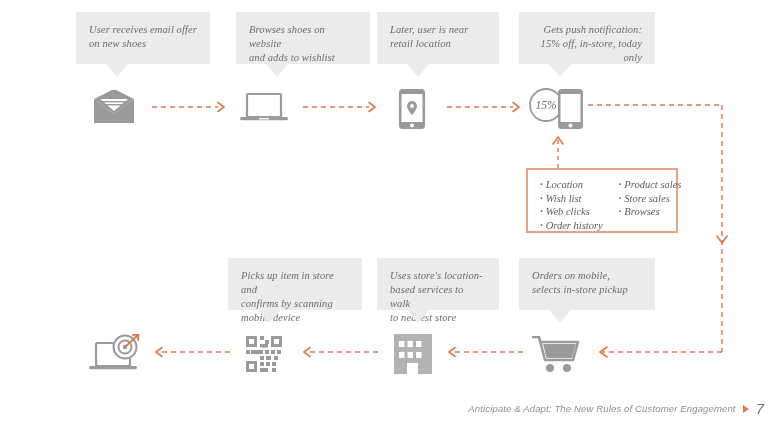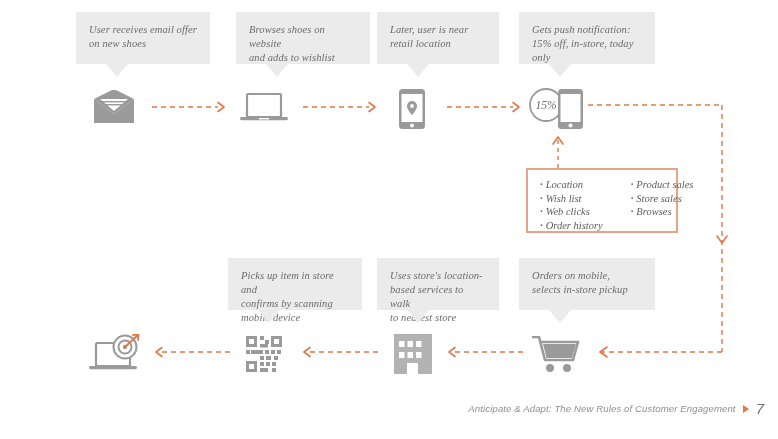--- a/index.html
+++ b/index.html
@@ -61,21 +61,21 @@
   .conn svg { display: block; overflow: visible; }
 
   
   .databox {
     position: absolute;
     border: 2px solid #e8a486;
     background: #ffffff;
     box-sizing: border-box;
     padding: 8px 10px 8px 12px;
     display: flex;
-    gap: 28px;
+    gap: 16px;
   }
   .databox ul {
     list-style: none;
     margin: 0;
     padding: 0;
   }
   .databox li {
     font-family: "Liberation Serif", "DejaVu Serif", serif;
     font-size: 10.5px;
     line-height: 13.5px;
@@ -154,21 +154,21 @@
 and adds to wishlist</div>
     <div class="tail"></div>
   </div>
 
   <div class="bubble" style="left:377px; top:12px; width:122px; height:52px;">
     <div class="btext">Later, user is near
 retail location</div>
     <div class="tail"></div>
   </div>
 
-  <div class="bubble" style="left:519px; top:12px; width:136px; height:52px;">
+  <div class="bubble" style="left:519px; top:12px; width:136px; height:52px;text-align:right;">
     <div class="btext">Gets push notification:
 15% off, in-store, today only</div>
     <div class="tail"></div>
   </div>
 
   <div class="icon" style="left:93px; top:90px;">
     <svg width="42" height="34" viewBox="0 0 42 34" xmlns="http://www.w3.org/2000/svg">
       <path d="M1 9 L21 24 L41 9 L41 33 L1 33 Z" fill="#9a9a9a"></path>
       <path d="M1 9 L21 -1 L41 9 L21 24 Z" fill="#9a9a9a"></path>
       <path d="M7 9 L35 9 L21 21 Z" fill="#ffffff"></path>

